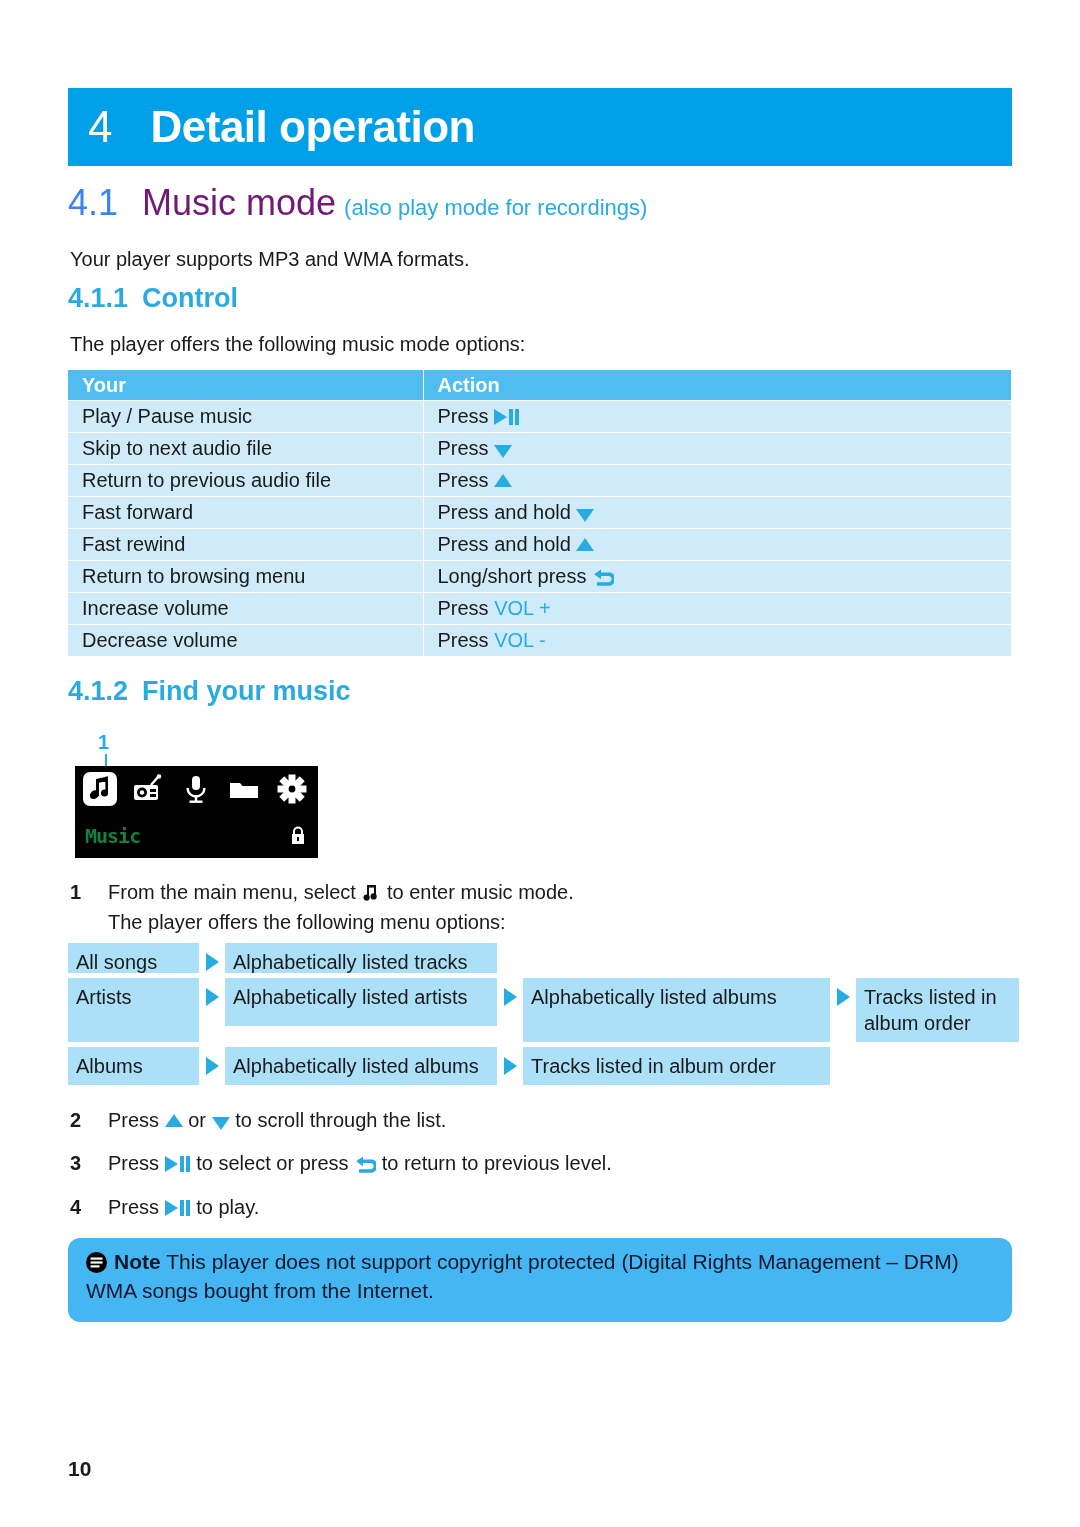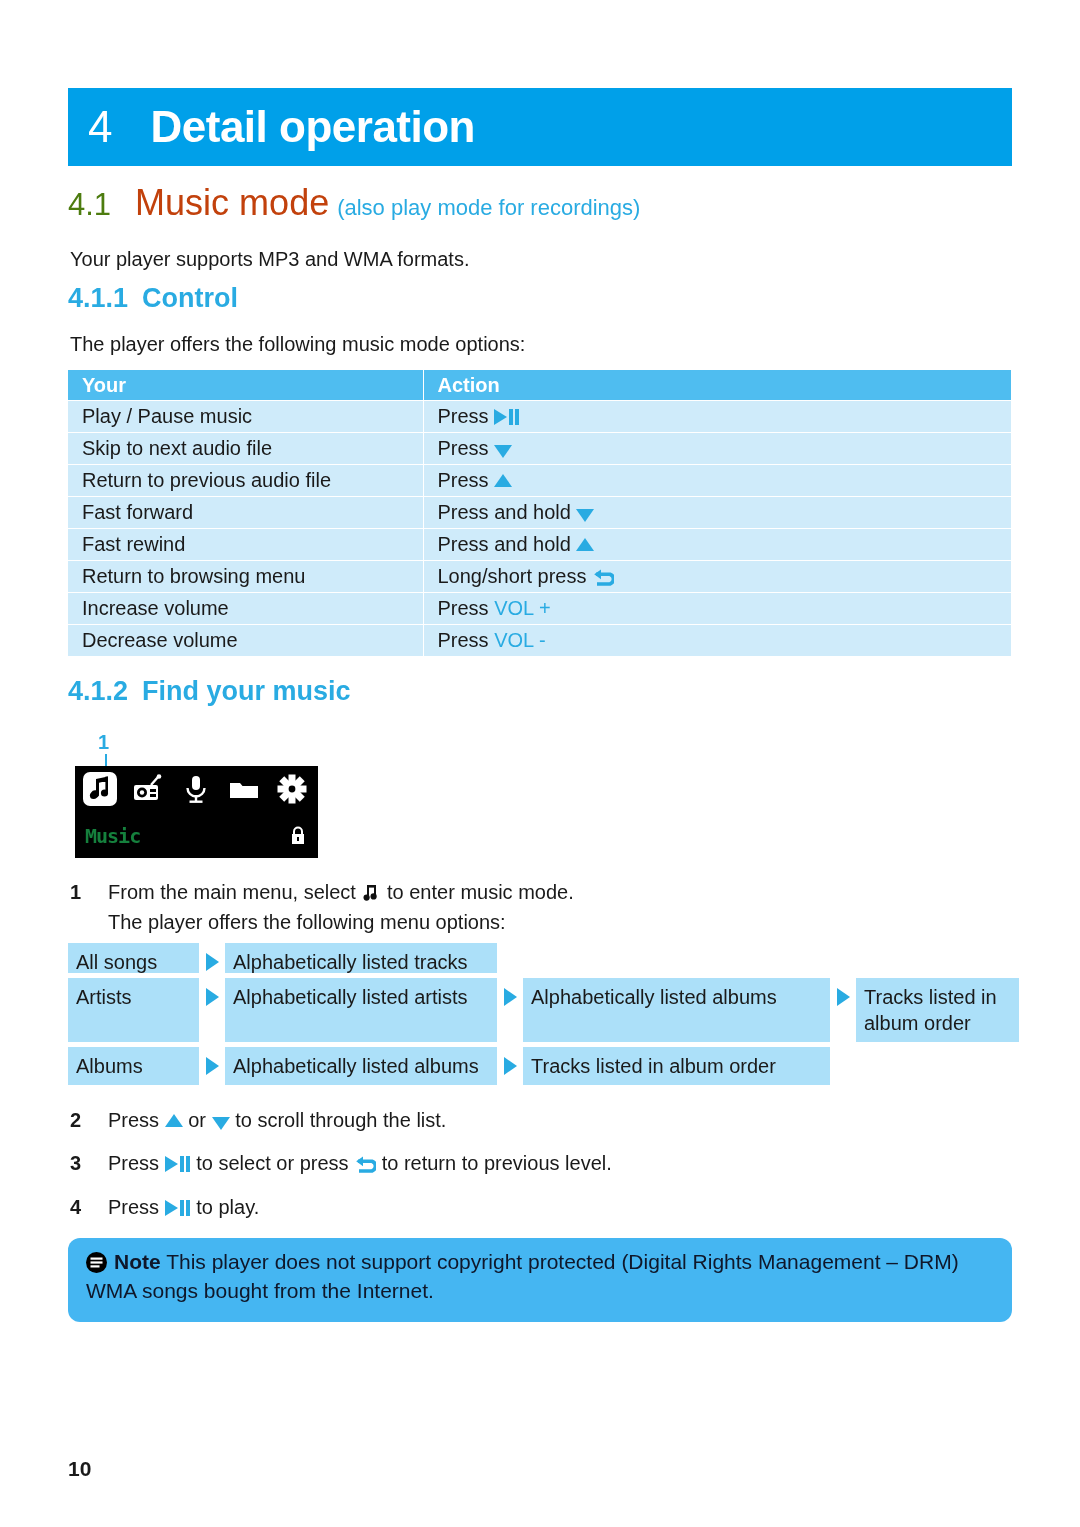--- a/index.html
+++ b/index.html
@@ -51,26 +51,26 @@
 
   
   .sec-head {
     position: absolute;
     left: 68px;
     top: 182px;
     display: flex;
     align-items: baseline;
   }
   .sec-num {
-    color: #4d7c0f;
-    font-size: 31px;
+    color: #3b82f6;
+    font-size: 36px;
     font-weight: 400;
   }
   .sec-title {
-    color: #c2410c;
+    color: #701a75;
     font-size: 36px;
     font-weight: 400;
     margin-left: 24px;
   }
   .sec-sub {
     color: #29ABE2;
     font-size: 22px;
     font-weight: 400;
     margin-left: 8px;
   }
@@ -280,21 +280,21 @@
   }
   .farrow i {
     display: block;
     width: 0; height: 0;
     border-left: 13px solid #29ABE2;
     border-top: 9px solid transparent;
     border-bottom: 9px solid transparent;
   }
   .w-col1 { width: 131px; }
   .w-r1c2 { width: 272px; }
-  .w-r2c2 { width: 272px; height: 64px; }
+  .w-r2c2 { width: 272px; height: 48px; }
   .w-r2c3 { width: 307px; height: 64px; }
   .w-r2c4 { width: 163px; height: 64px; }
   .w-r3c2 { width: 272px; }
   .w-r3c3 { width: 307px; }
   .h-r1 { height: 30px; }
   .h-r3 { height: 38px; }
   .r2-col1 { height: 64px; }
 
   
   .note-box {

